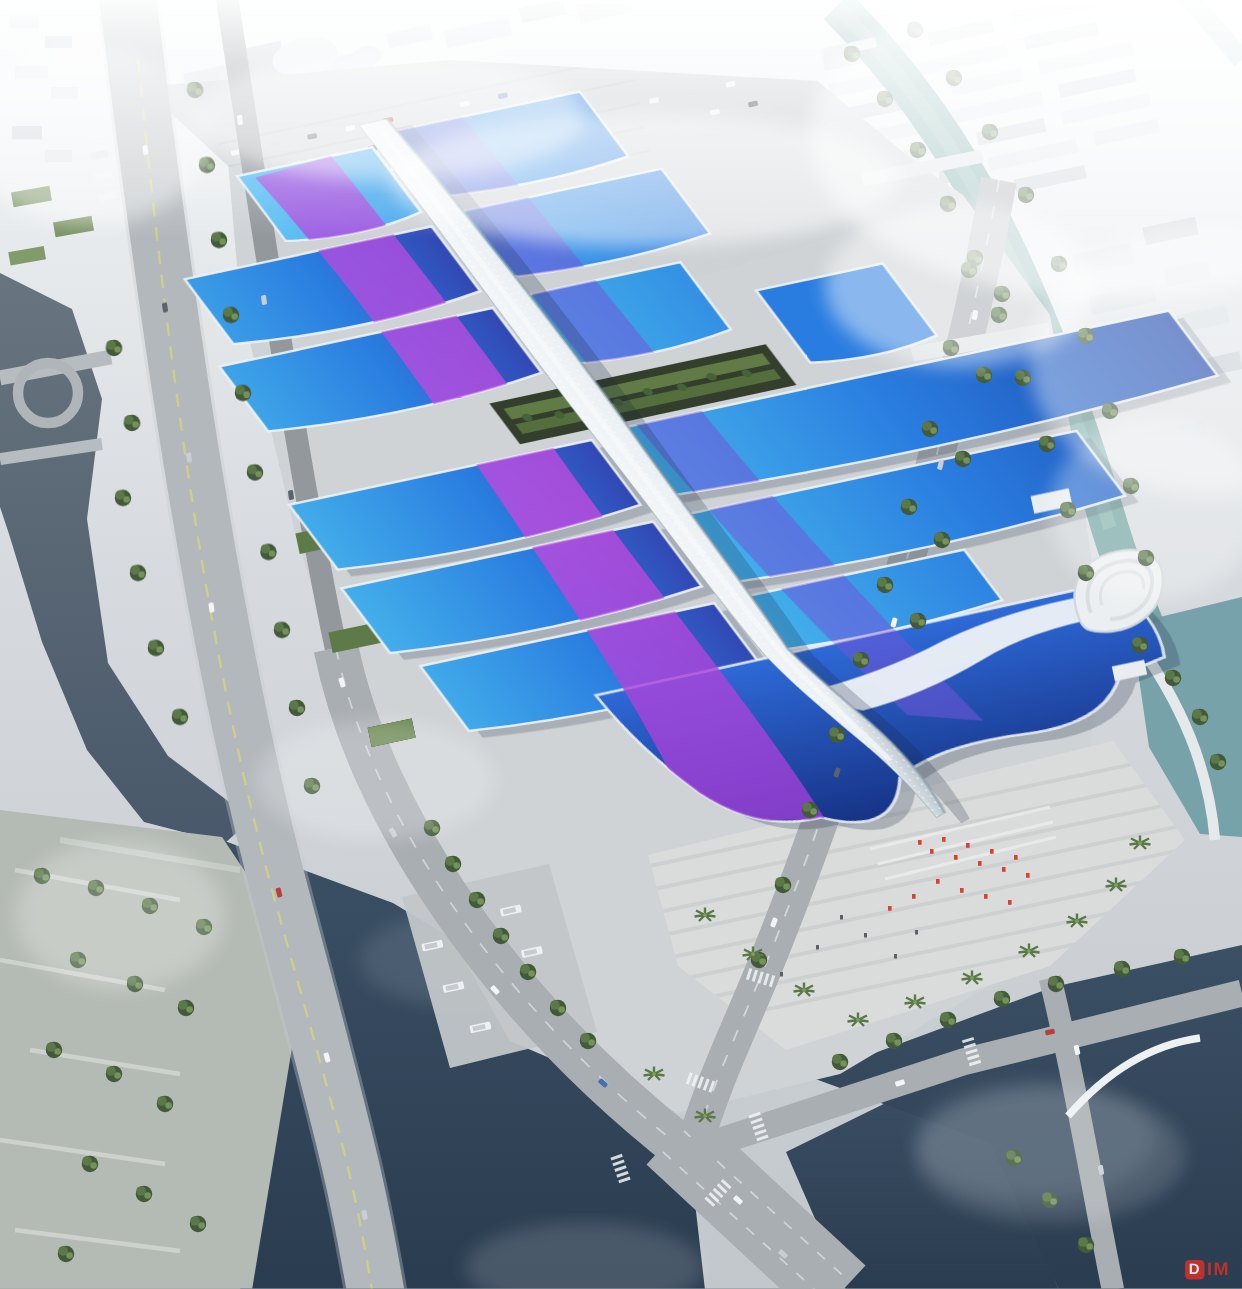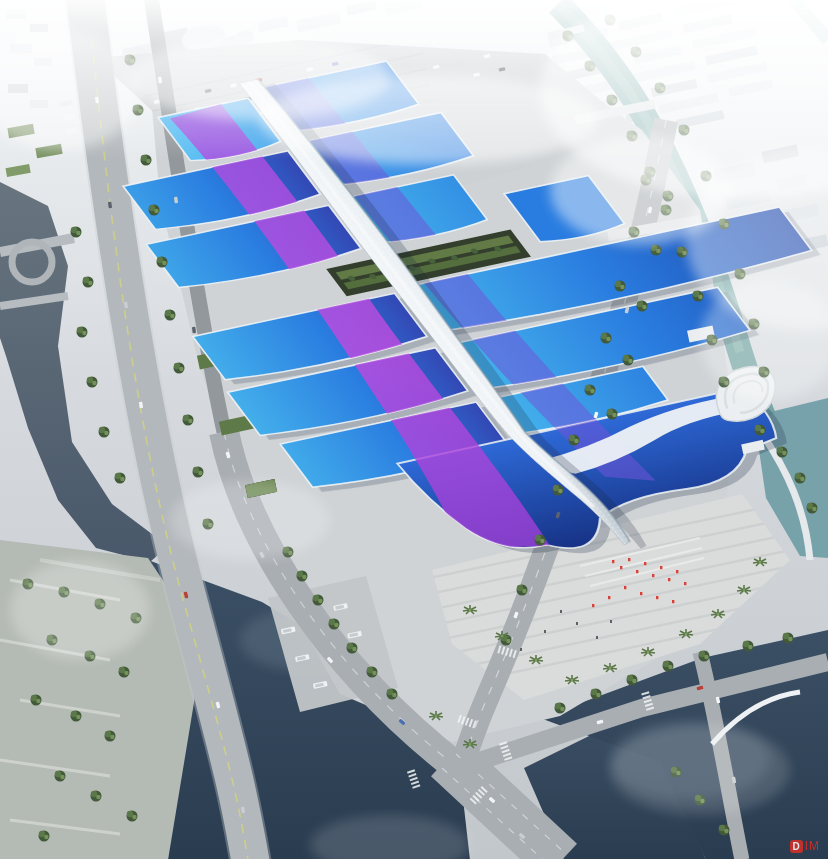--- a/index.html
+++ b/index.html
@@ -13,21 +13,21 @@
     --spineWhite:#eaeff3; --spineShade:#b9c4cc; --trimWhite:#eef3f6;
     --peopleRed:#d84038; --watermarkRed:#d43028;
   }
   html,body{margin:0;padding:0;background:#9aa0a6;}
   .canvas{position:relative;width:828px;height:859px;overflow:hidden;font-family:"Liberation Sans",sans-serif;}
   .canvas svg{position:absolute;left:0;top:0;}
   .watermark{position:absolute;right:8px;bottom:6px;display:flex;align-items:center;gap:2px;
     opacity:.88;filter:blur(.4px);}
   .watermark .wm-box{width:13px;height:13px;border-radius:3px;background:var(--watermarkRed);
     color:#fff;font-weight:bold;font-size:10px;line-height:13px;text-align:center;}
-  .watermark .wm-text{color:var(--watermarkRed);font-weight:normal;font-size:12px;letter-spacing:1px;}
+  .watermark .wm-text{color:var(--watermarkRed);font-weight:bold;font-size:12px;letter-spacing:1px;}
 </style>
 </head>
 <body>
 
 <div class="canvas">
 <svg width="828" height="859" viewBox="0 0 828 859">
   <defs>
     <linearGradient id="gBg" x1="0" y1="0" x2="0" y2="1">
       <stop offset="0" style="stop-color:#f3f6f8"></stop>
       <stop offset="0.45" style="stop-color:#d6dade"></stop>

